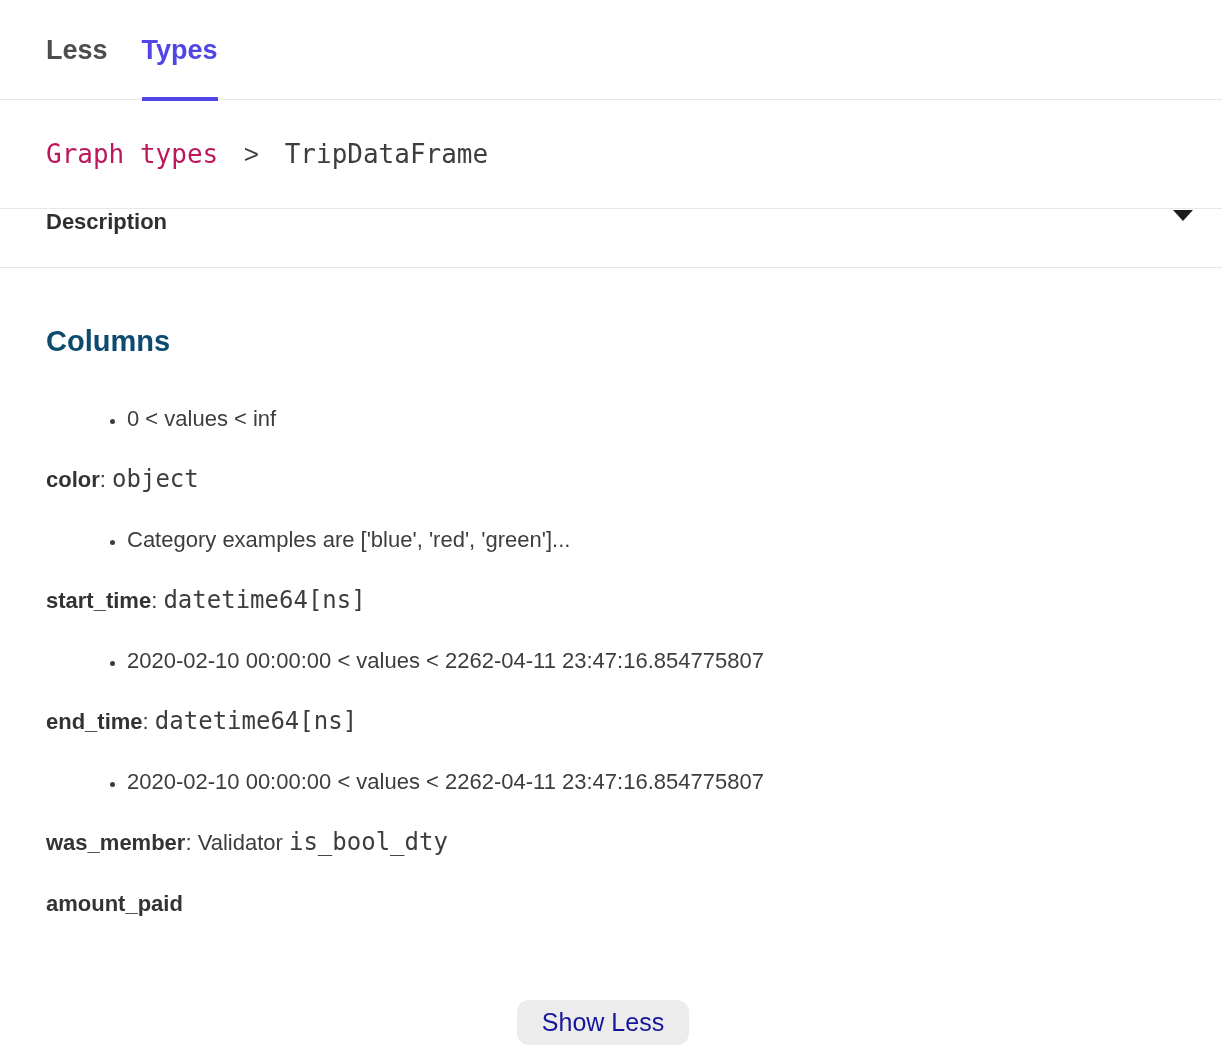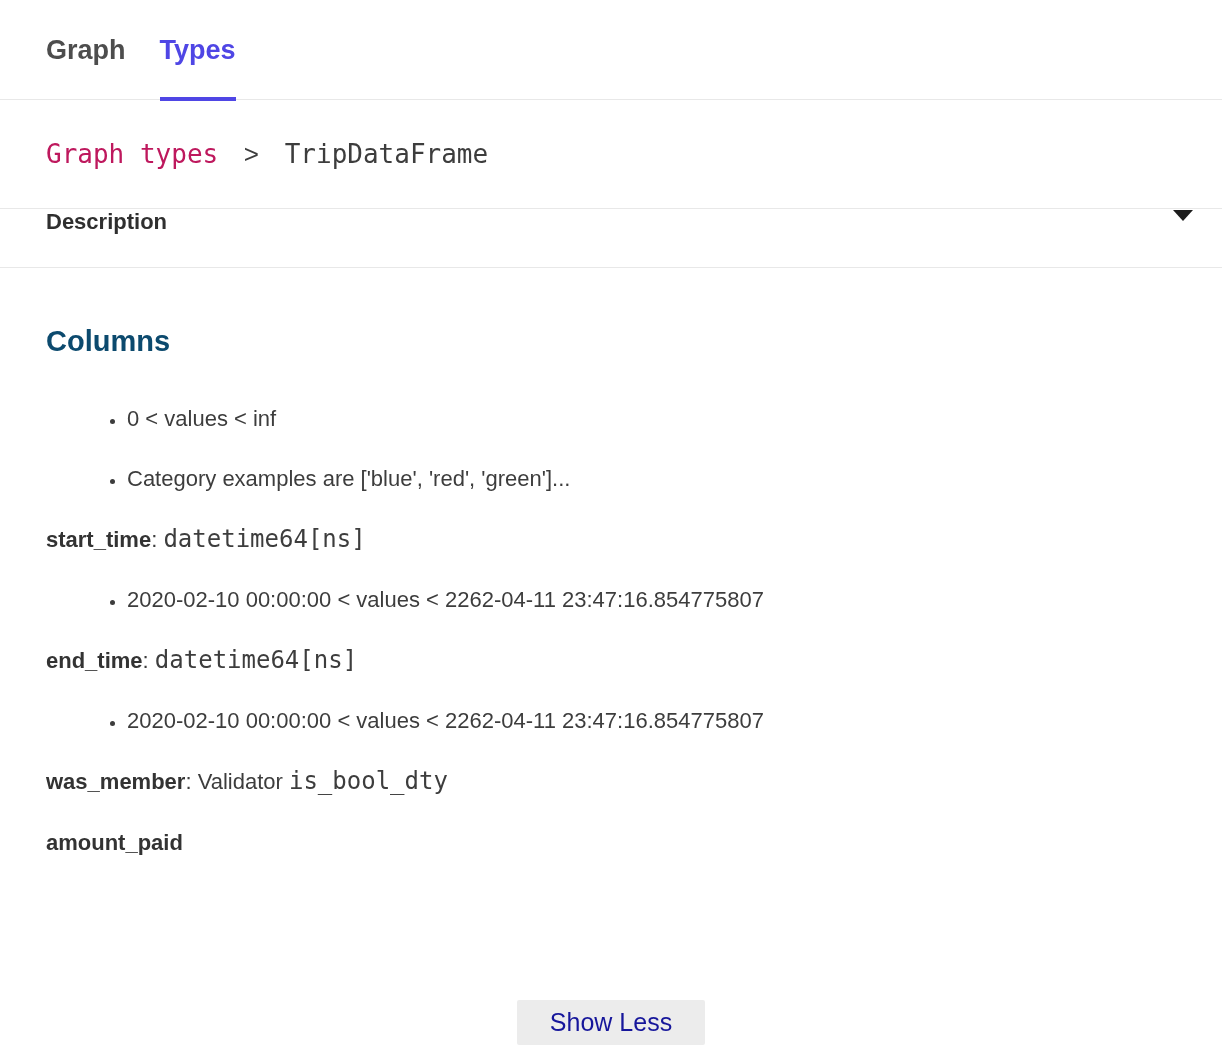--- a/index.html
+++ b/index.html
@@ -48,32 +48,32 @@
   .entry strong { font-weight:700; color:#333333; }
   .entry code {
     font-family:"DejaVu Sans Mono","Liberation Mono", monospace;
     font-size:24px; color:#3d3d3d;
   }
   ul.bullets { margin:32px 0; padding-left:81px; }
   ul.bullets li { font-size:22px; line-height:28px; color:#3d3d3d; }
   ul.bullets li::marker { font-size:18px; }
   
   .show-less {
-    position:absolute; left:517px; top:1000px; width:188px; height:45px;
-    background:#ececec; border:none; border-radius:2px;
+    position:absolute; left:517px; top:1000px; width:172px; height:45px;
+    background:#ececec; border:none; border-radius:12px;
     display:flex; align-items:center; justify-content:center;
     font-family:"Liberation Sans", sans-serif;
     font-size:25px; color:#16169b; cursor:pointer;
   }
 </style>
 </head>
 <body>
 
 <div class="tabbar">
-  <div class="tab">Graph</div>
+  <div class="tab">Less</div>
   <div class="tab active">Types</div>
 </div>
 
 <div class="breadcrumb">
   <span class="link">Graph types</span>
   <span class="sep">&gt;</span>
   <span>TripDataFrame</span>
 </div>
 
 <div class="desc-row">
@@ -85,20 +85,21 @@
   </span>
 </div>
 
 <div class="content">
   <h2 class="columns-heading">Columns</h2>
 
   <ul class="bullets">
     <li>0 &lt; values &lt; inf</li>
   </ul>
 
+  <p class="entry"><strong>color</strong><span>: </span><code>object</code></p>
   <ul class="bullets">
     <li>Category examples are ['blue', 'red', 'green']...</li>
   </ul>
 
   <p class="entry"><strong>start_time</strong><span>: </span><code>datetime64[ns]</code></p>
   <ul class="bullets">
     <li>2020-02-10 00:00:00 &lt; values &lt; 2262-04-11 23:47:16.854775807</li>
   </ul>
 
   <p class="entry"><strong>end_time</strong><span>: </span><code>datetime64[ns]</code></p>

